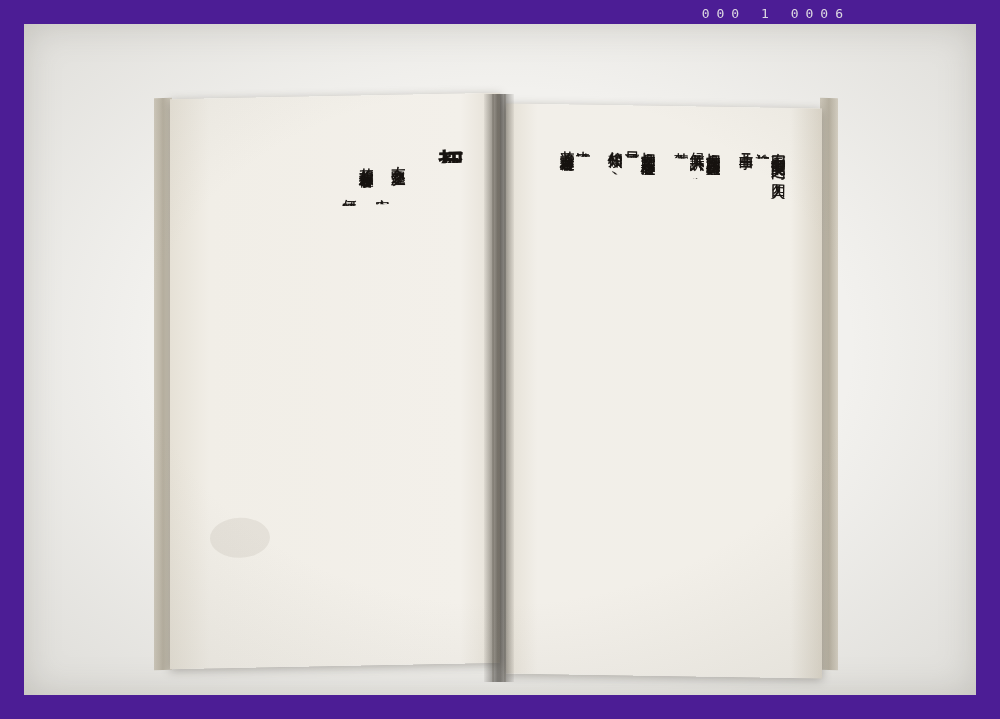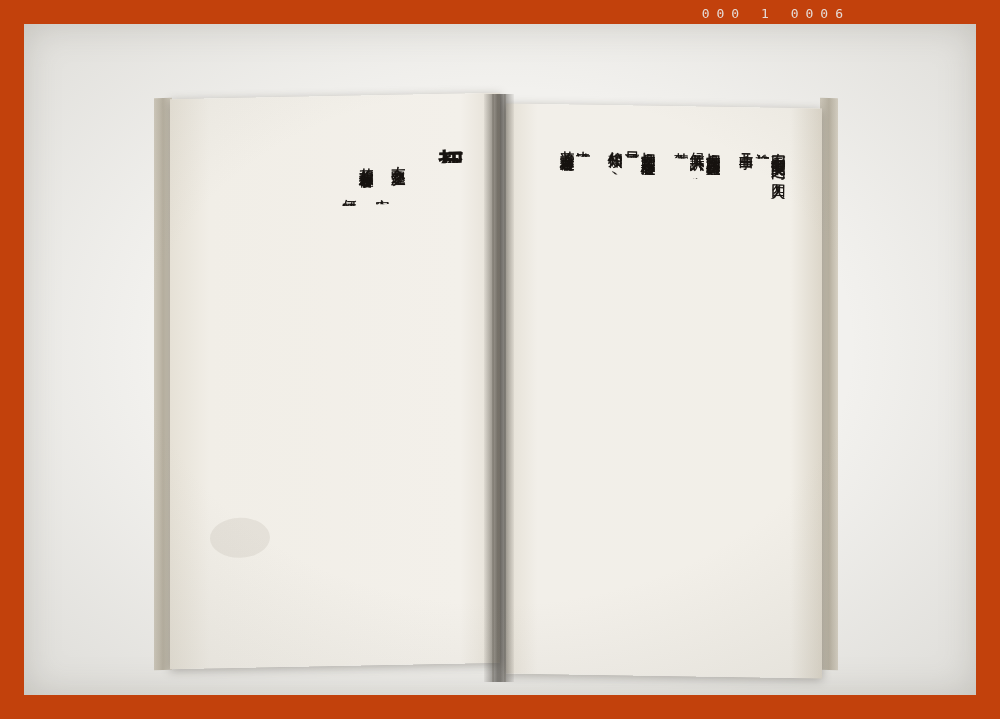--- a/index.html
+++ b/index.html
@@ -10,21 +10,21 @@
   body {
     width: 1000px;
     height: 719px;
     overflow: hidden;
     font-family: "DejaVu Sans", sans-serif;
   }
   #scan {
     position: relative;
     width: 1000px;
     height: 719px;
-    background: #c2410c;
+    background: #4c1d95;
     overflow: hidden;
   }
   
   .frame-code {
     position: absolute;
     top: 6px;
     right: 150px;
     color: #e8e8e8;
     font-family: "DejaVu Sans Mono", monospace;
     font-size: 13px;

